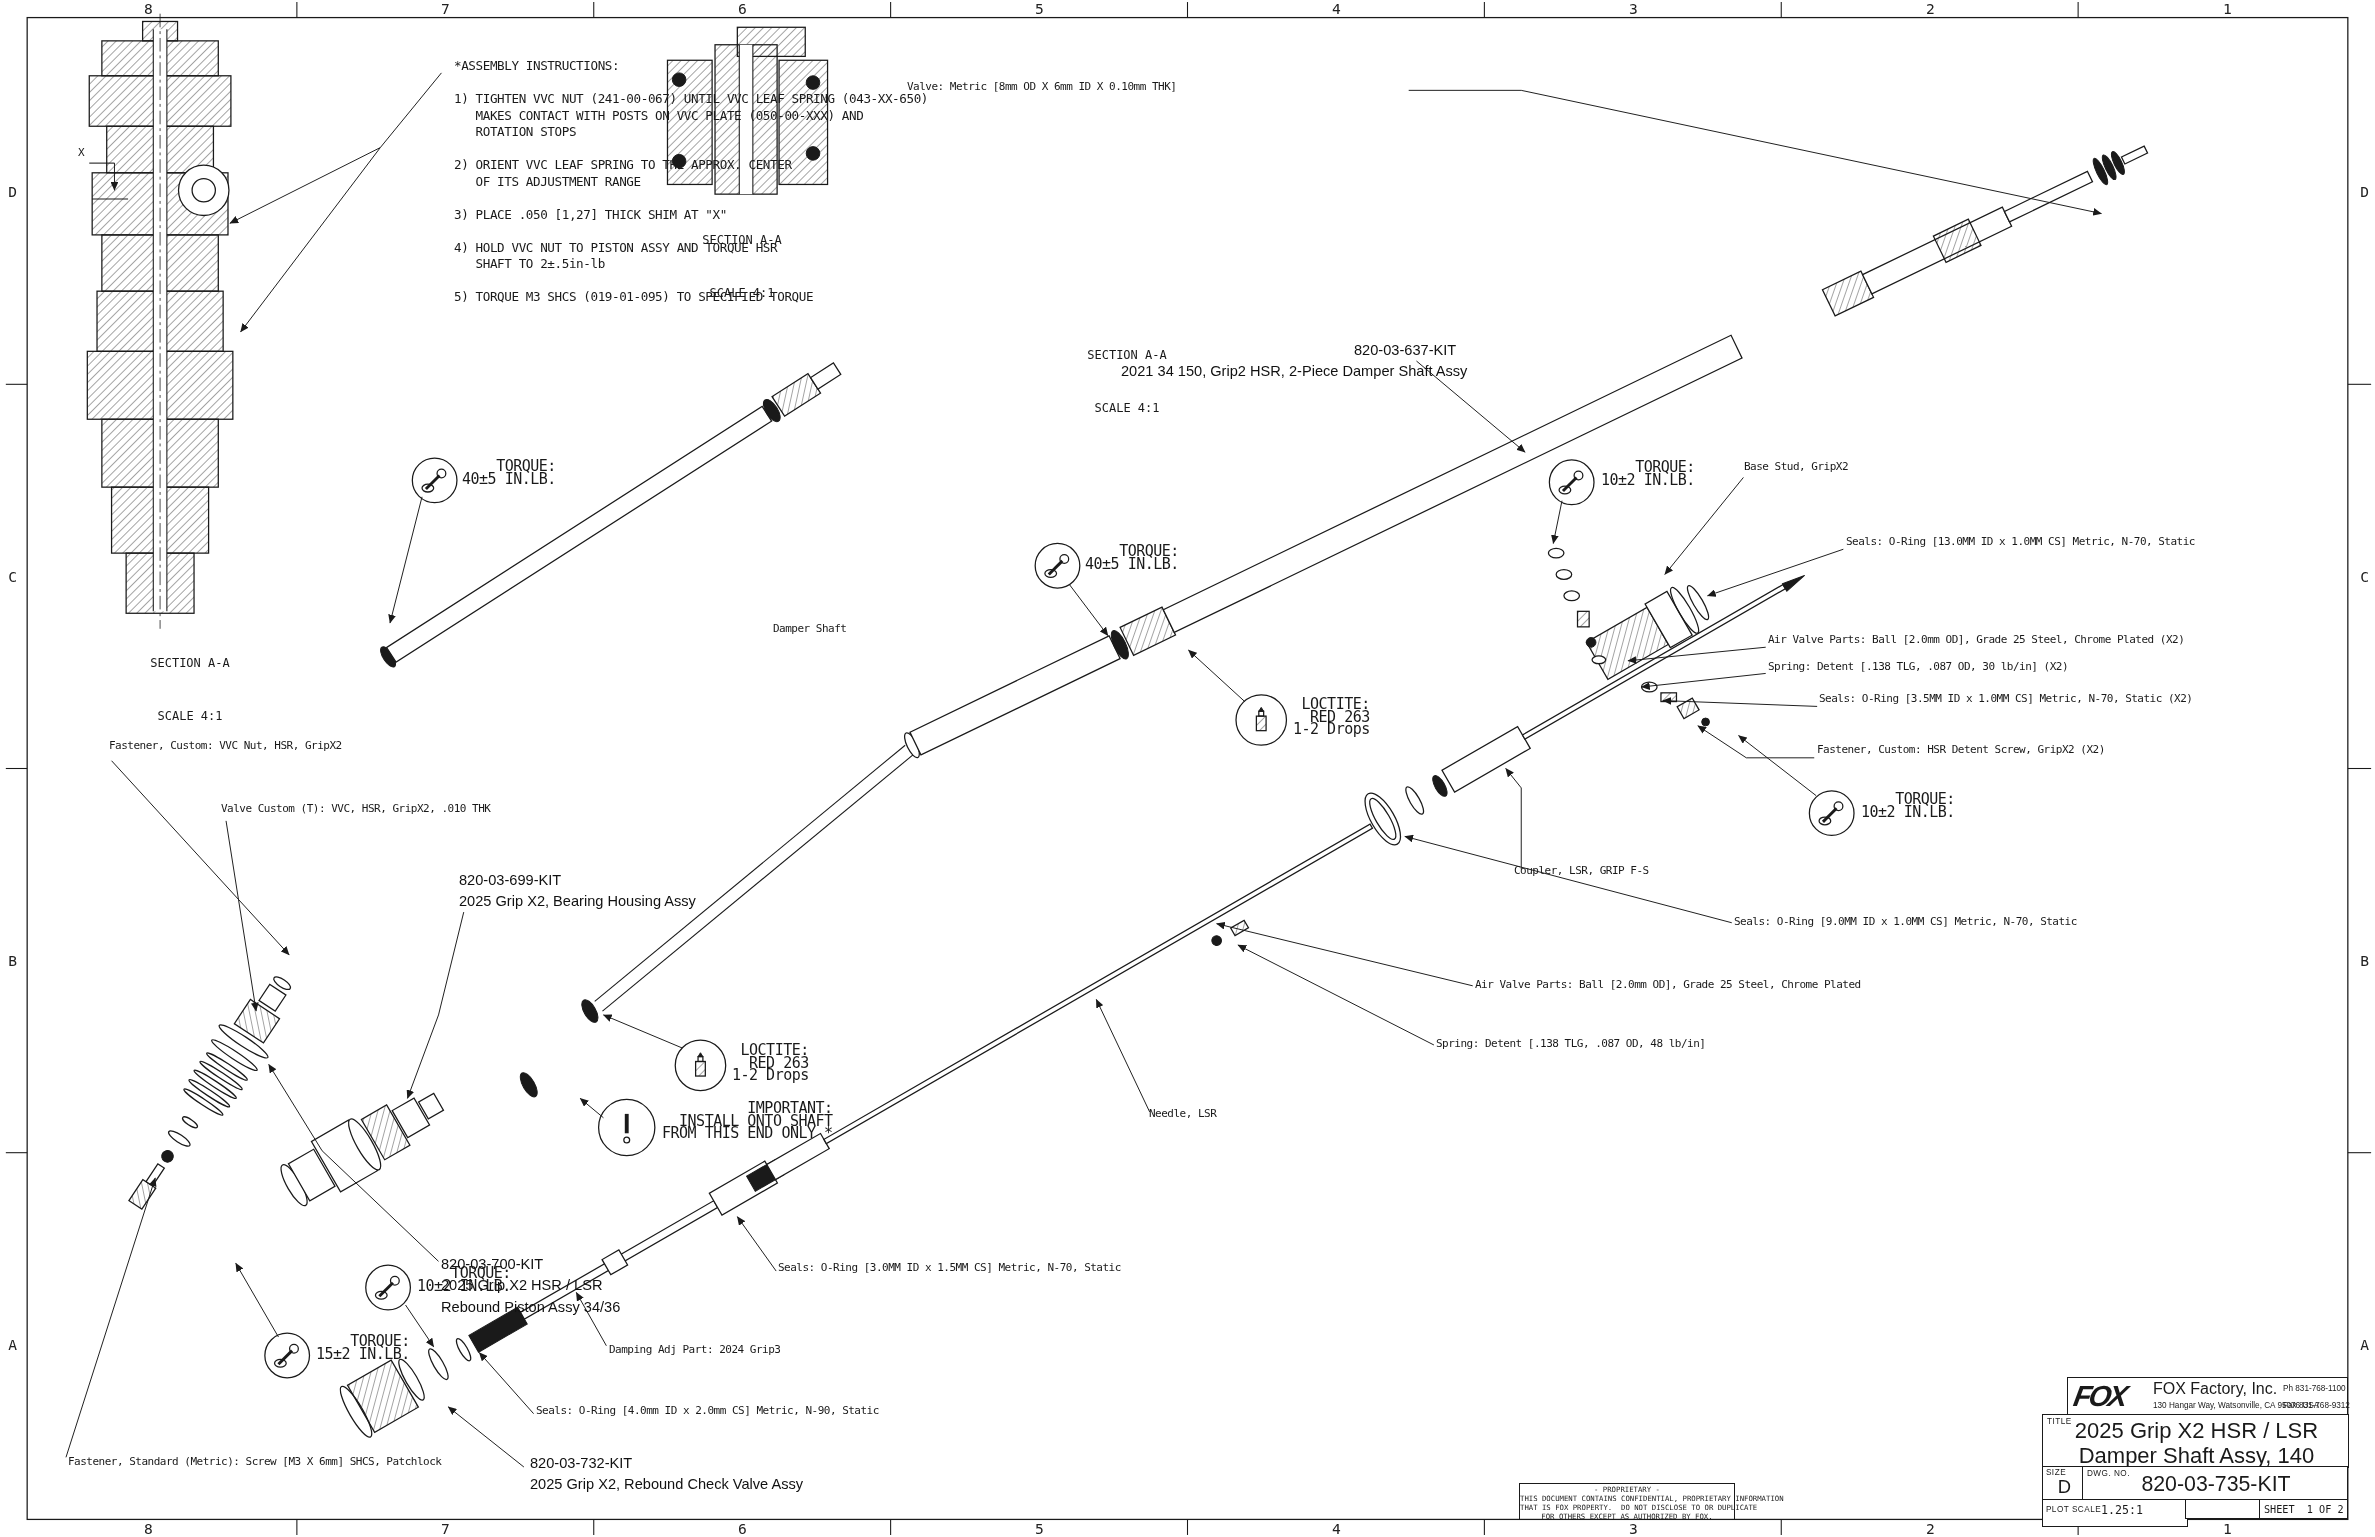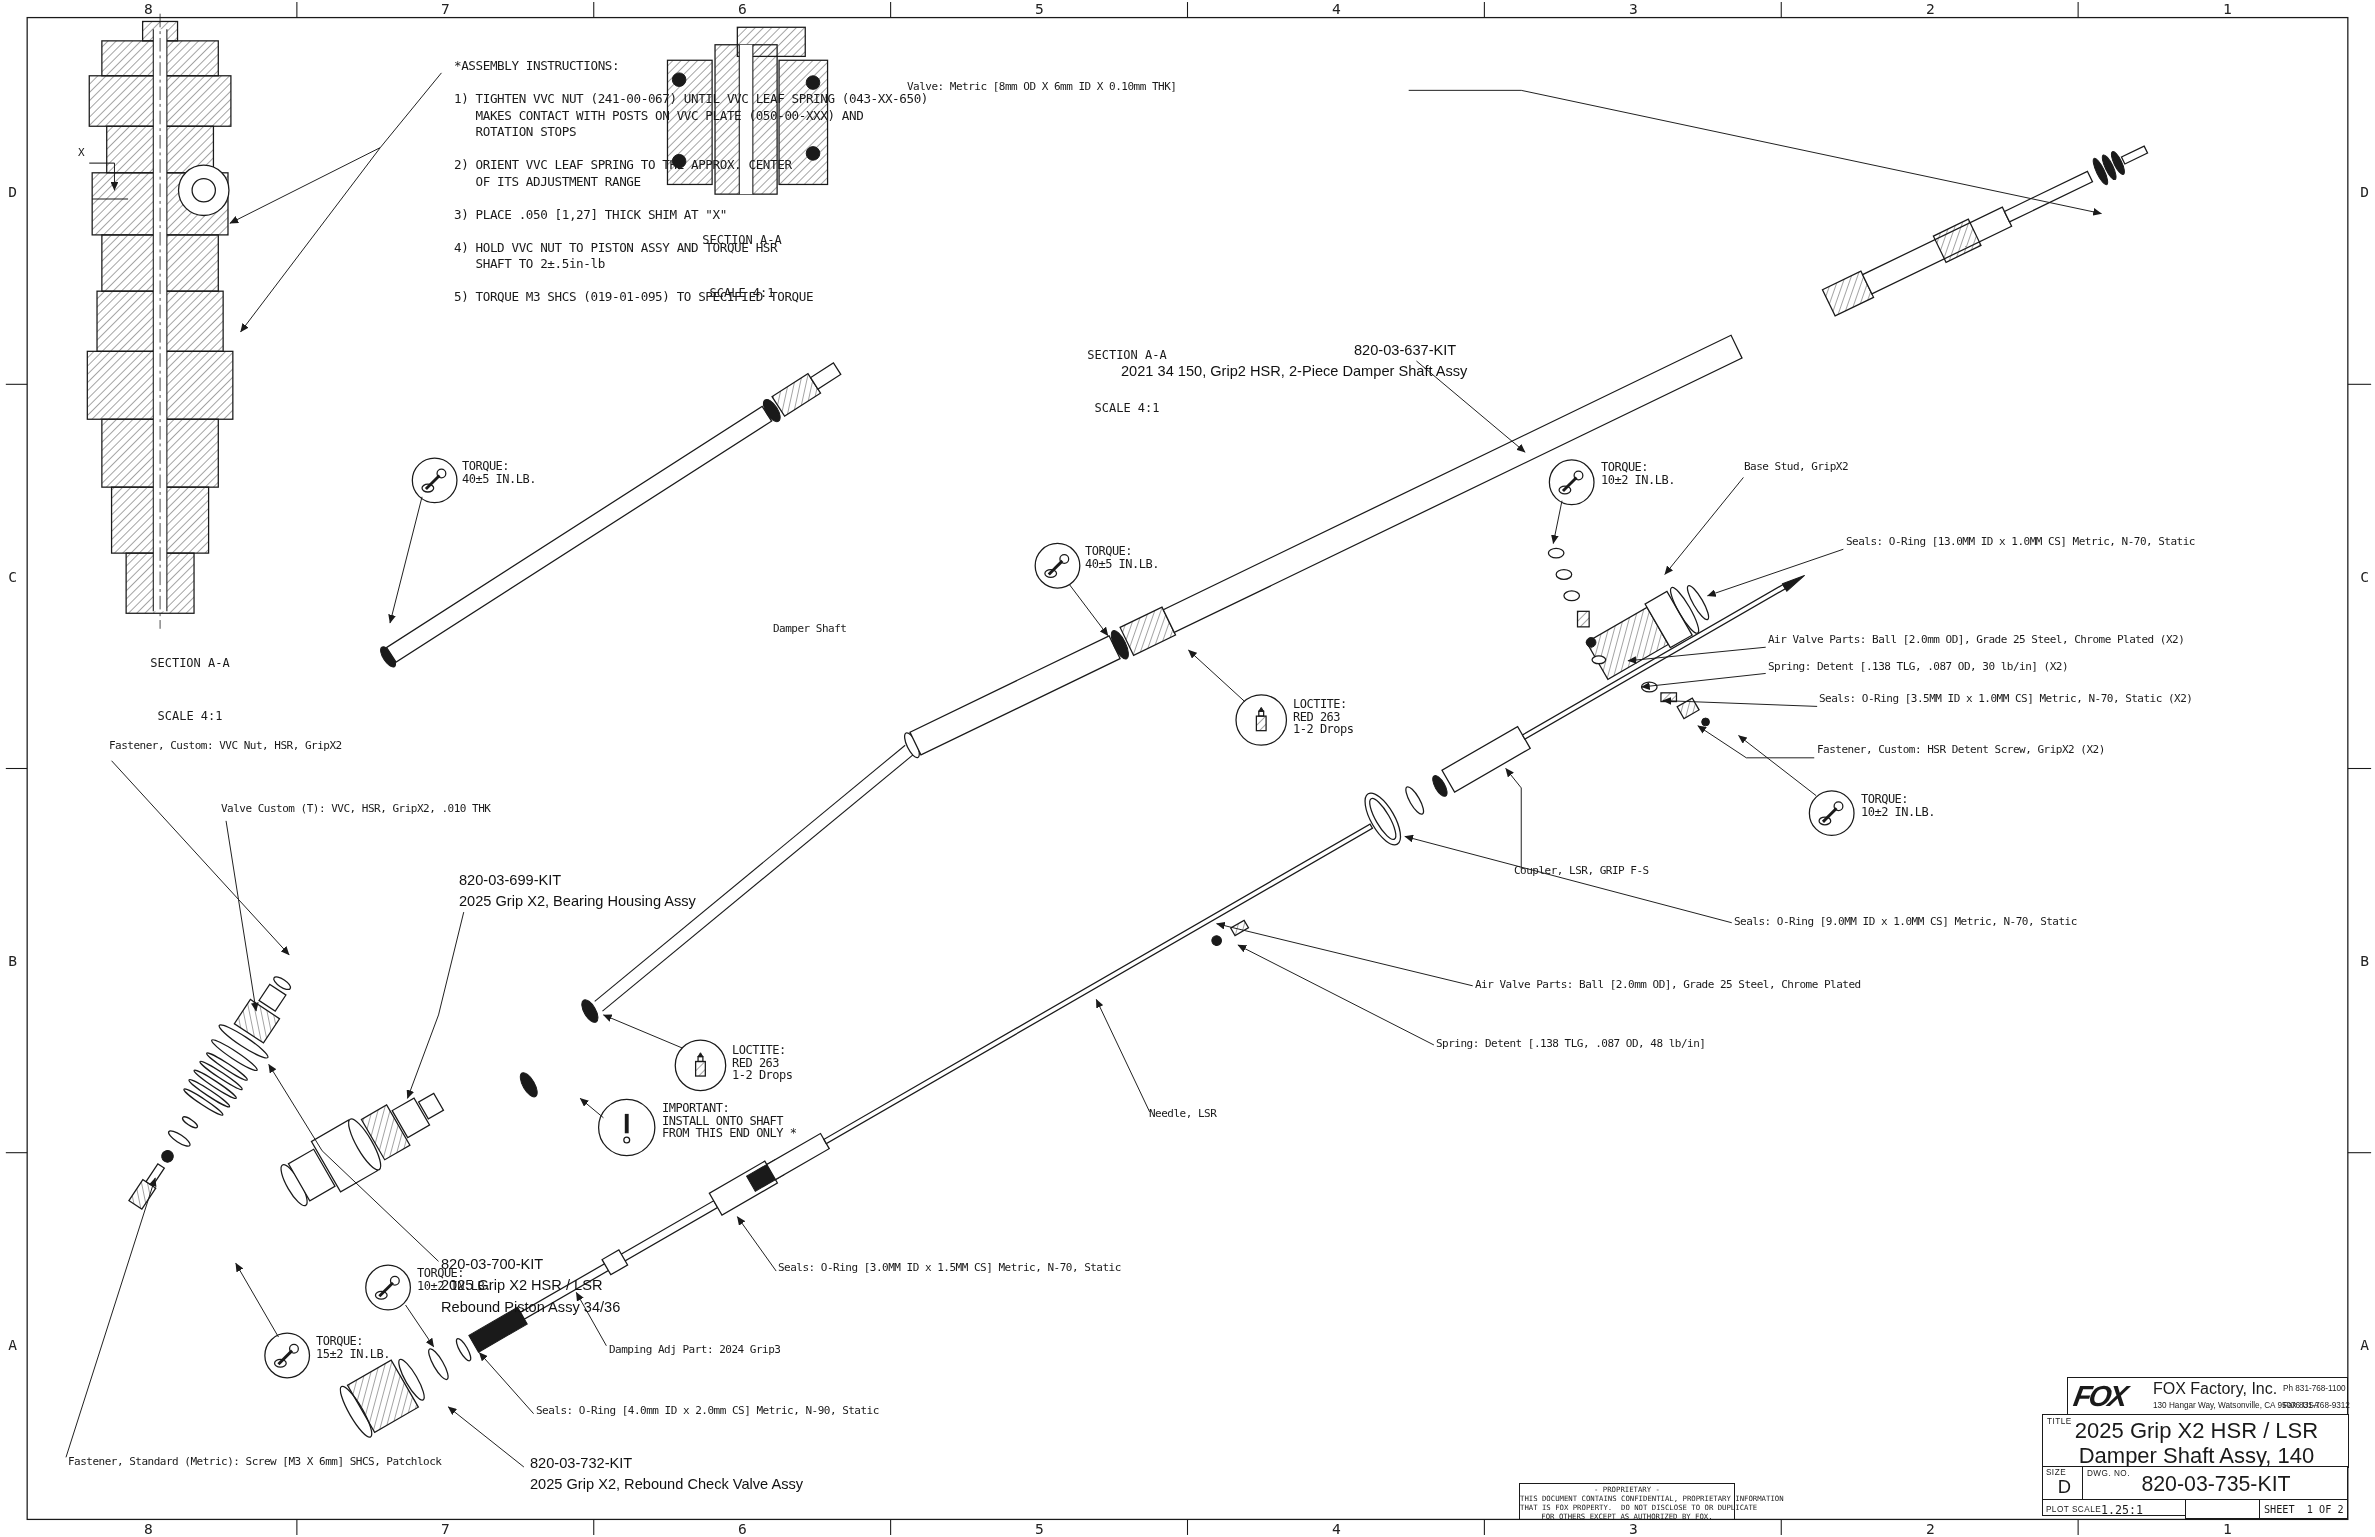--- a/index.html
+++ b/index.html
@@ -8,21 +8,21 @@
   svg{position:absolute;left:0;top:0;}
   .ln{fill:#ffffff;stroke:#1a1a1a;stroke-width:1.3;}
   .nf{fill:none;stroke:#1a1a1a;stroke-width:1.3;}
   .hatched{fill:url(#h);stroke:#1a1a1a;stroke-width:1.3;}
   .dark{fill:#1a1a1a;stroke:#1a1a1a;stroke-width:1;}
   .ld{fill:none;stroke:#1a1a1a;stroke-width:1;marker-end:url(#ah);}
   .thin{fill:none;stroke:#1a1a1a;stroke-width:1.1;}
   .cl{fill:none;stroke:#1a1a1a;stroke-width:0.8;stroke-dasharray:14 4 3 4;}
   .txt{position:absolute;white-space:pre;}
   .cad{font-size:11px;letter-spacing:-0.5px;}
-  .cads{font-size:12px;line-height:12.6px;letter-spacing:-0.5px;}
+  .cads{font-size:15px;line-height:12.6px;letter-spacing:-0.5px;text-align:right;}
   .instr{font-size:12.6px;line-height:16.5px;letter-spacing:-0.4px;}
   .kit{font-family:"Liberation Sans",sans-serif;font-size:14.6px;line-height:21.3px;letter-spacing:0;color:#111;}
   .cap{font-size:12px;letter-spacing:0;text-align:center;width:126px;line-height:17.5px;}
   .zone{font-size:14.6px;width:39px;text-align:center;color:#222;}
   .zoneside{font-size:14.6px;width:21.3px;text-align:center;color:#222;}
   .tbcell{position:absolute;border:1.5px solid #1a1a1a;box-sizing:border-box;background:#fff;}
   .tbsans{font-family:"Liberation Sans",sans-serif;}
   .tblabel{position:absolute;font-family:"Liberation Sans",sans-serif;font-size:8.2px;letter-spacing:0.5px;text-align:center;}
   .prop{position:absolute;border:1px solid #1a1a1a;box-sizing:border-box;text-align:center;
         font-size:7.3px;line-height:9px;letter-spacing:0;padding-top:1px;white-space:pre;}
@@ -433,21 +433,21 @@
       <div class="txt tbsans" style="left:0;top:28px;width:307px;text-align:center;font-size:22px">Damper Shaft Assy, 140</div>
     </div>
     <div class="tbcell" style="left:2042px;top:1466px;width:43px;height:35px">
       <div class="tblabel" style="left:2.9px;top:1px">SIZE</div>
       <div class="txt tbsans" style="left:0;top:8.7px;width:43px;text-align:center;font-size:18.4px">D</div>
     </div>
     <div class="tbcell" style="left:2082px;top:1466px;width:266px;height:35px">
       <div class="tblabel" style="left:3.9px;top:1.9px">DWG. NO.</div>
       <div class="txt tbsans" style="left:0;top:4.9px;width:266px;text-align:center;font-size:21.3px">820-03-735-KIT</div>
     </div>
-    <div class="tbcell" style="left:2042px;top:1499px;width:146px;height:17px">
+    <div class="tbcell" style="left:2042px;top:1499px;width:146px;height:28px">
       <div class="tblabel" style="left:2.9px;top:4.9px">PLOT SCALE</div>
       <div class="txt" style="left:58px;top:2.9px;font-size:11.6px">1.25:1</div>
     </div>
     <div class="tbcell" style="left:2185px;top:1499px;width:76px;height:20.4px"></div>
     <div class="tbcell" style="left:2259px;top:1499px;width:89px;height:20.4px">
       <div class="txt" style="left:3.9px;top:3.9px;font-size:10.2px">SHEET  1 OF 2</div>
     </div>
   </div>
 
 </div>

